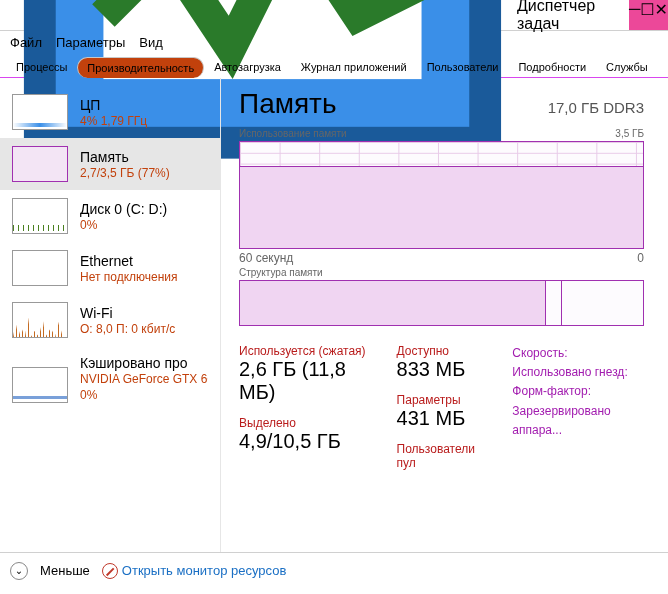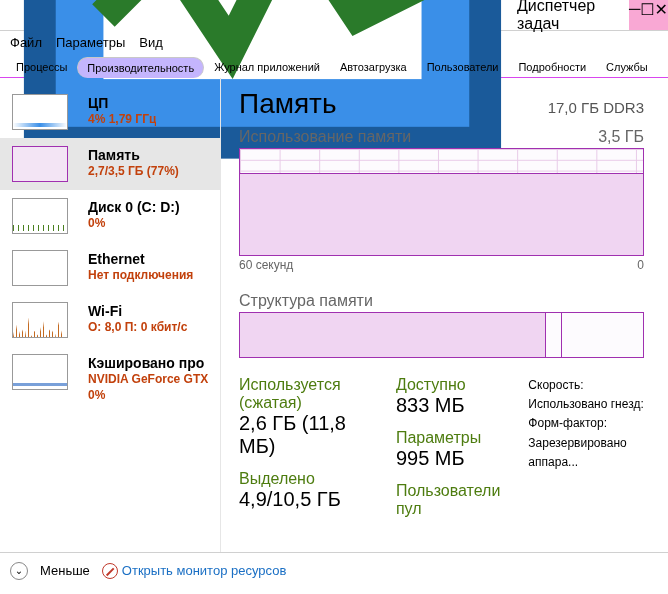--- a/index.html
+++ b/index.html
@@ -1,54 +1,54 @@
 <!DOCTYPE html>
 <html><head>
 <meta charset="utf-8">
 <style>
 * { margin: 0; padding: 0; box-sizing: border-box; font-family: "Segoe UI", Tahoma, sans-serif; }
 body { background: #fff; width: 668px; height: 594px; overflow: hidden; }
-.titlebar-wrap { background: #f9a8d4; display: flex; }
+.titlebar-wrap { background: #ec4899; display: flex; }
 .titlebar-inner { background: #fff; flex: 1; height: 30px; display: flex; align-items: center; padding: 0 8px; }
 .menubar { height: 24px; display: flex; align-items: center; gap: 14px; padding: 2px 10px; font-size: 13px; border-top: 1px solid #d0d0d0; }
 .menubar span { cursor: default; }
 .tabbar { display: flex; font-size: 11px; border-bottom: 1px solid #d946ef; padding: 0 6px; margin-top: 2px; }
 .tab { padding: 4px 9px; border: 1px solid transparent; border-bottom: none; cursor: default; }
-.tab.active { border-color: #c8c8c8; background: #c4b5fd; position: relative; top: 1px; border-radius: 14px; }
+.tab.active { border-color: #c8c8c8; background: #c2410c; position: relative; top: 1px; border-radius: 14px; }
 .content { display: flex; height: 474px; }
 .sidebar { width: 220px; overflow: hidden; padding: 8px 0; }
-.sideitem { display: flex; gap: 20px; padding: 8px 12px; align-items: flex-start; cursor: default; font-weight: bold; }
+.sideitem { display: flex; gap: 12px; padding: 8px 12px; align-items: flex-end; cursor: default; }
 .sideitem.selected { background: #e6e6e6; }
 .thumb { width: 56px; height: 36px; border: 1px solid #999; background: #fff; position: relative; flex-shrink: 0; }
 .thumb.cpu::after { content: ""; position: absolute; left: 0; right: 0; bottom: 2px; height: 4px; background: linear-gradient(90deg,transparent,#3a8fe8,transparent); }
 .thumb.mem { border-color: #a030b0; background: #f3e5f5; }
 .thumb.disk::after { content:""; position:absolute; left:0; right:0; bottom:2px; height:6px; background: linear-gradient(90deg,#4a8020 1px,transparent 1px) 0 0/5px 100%; }
 .thumb.wifi::after { content:""; position:absolute; left:0; right:0; bottom:0; height:20px; background: repeating-linear-gradient(90deg,#c46a20 0,#c46a20 1px,transparent 1px,transparent 3px); clip-path: polygon(0 100%,5% 30%,10% 100%,15% 50%,22% 100%,28% 5%,33% 100%,40% 70%,48% 100%,55% 10%,60% 100%,70% 55%,78% 100%,85% 25%,92% 100%,100% 100%); }
 .thumb.gpu::after { content:""; position:absolute; left:0; right:0; bottom:3px; height:3px; background: #2060c0; opacity:.6; }
 .sideitem .info { line-height: 1.3; overflow: hidden; white-space: nowrap; }
 .sideitem .name { font-size: 14px; }
 .sideitem .sub { font-size: 12px; color: #c2410c; }
 .main { flex: 1; padding: 10px 24px 10px 18px; border-left: 1px solid #e6e6e6; overflow: hidden; }
 .header { display: flex; justify-content: space-between; align-items: baseline; margin-bottom: 8px; }
 .header h1 { font-weight: 400; font-size: 28px; }
 .header .spec { font-size: 15px; color: #555; }
-.graph-label { display: flex; justify-content: space-between; font-size: 16px; color: #666; margin-bottom: 2px; }
+.graph-label { display: flex; justify-content: space-between; font-size: 10px; color: #666; margin-bottom: 2px; }
 .graph { height: 108px; border: 1px solid #a030b0; background: #fdfbfe; position: relative; margin-bottom: 2px; }
 .graph::before { content:""; position:absolute; inset:0; background-image: linear-gradient(to right,#e8cbe8 1px,transparent 1px),linear-gradient(to bottom,#e8cbe8 1px,transparent 1px); background-size: 39.6px 10.8px; }
 .graph .fill { position: absolute; left: 0; right: 0; bottom: 0; background: #f0d5f2; border-top: 1px solid #a030b0; }
-.axis { display: flex; justify-content: space-between; font-size: 12px; color: #666; margin-bottom: 20px; }
+.axis { display: flex; justify-content: space-between; font-size: 12px; color: #666; margin-bottom: 2px; }
 .struct { height: 46px; border: 1px solid #a030b0; background: #fdfbfe; display: flex; margin-bottom: 18px; }
 .struct .s1 { width: 76%; background: #f0d5f2; border-right: 1px solid #a030b0; }
 .struct .s2 { width: 4%; border-right: 1px solid #a030b0; }
 .struct .s3 { flex: 1; }
 .stats { display: flex; gap: 28px; }
 .statcol { display: flex; flex-direction: column; gap: 12px; }
-.stat .label { font-size: 16px; color: #4d7c0f; }
+.stat .label { font-size: 12px; color: #b91c1c; }
 .stat .value { font-size: 20px; }
-.infocol { font-size: 12px; color: #000000; line-height: 1.6; }
+.infocol { font-size: 12px; color: #a21caf; line-height: 1.6; }
 .footer { height: 36px; border-top: 1px solid #d0d0d0; display: flex; align-items: center; padding: 0 10px; gap: 12px; font-size: 13px; }
 .footer .circle { width: 18px; height: 18px; border: 1px solid #888; border-radius: 50%; display: flex; align-items: center; justify-content: center; font-size: 10px; }
 .footer .link { color: #1a6fc4; display: flex; align-items: center; gap: 4px; }
 .footer .noicon { width: 16px; height: 16px; border: 1.5px solid #c0392b; border-radius: 50%; position: relative; }
 .footer .noicon::after { content:""; position:absolute; left:2px; right:2px; top:50%; height:1.5px; background:#c0392b; transform: rotate(-45deg); }
 </style>
 </head>
 <body>
 
 <div class="titlebar-wrap">
@@ -67,22 +67,22 @@
 
 <div class="menubar">
   <span>Файл</span>
   <span>Параметры</span>
   <span>Вид</span>
 </div>
 
 <div class="tabbar">
   <div class="tab">Процессы</div>
   <div class="tab active">Производительность</div>
+  <div class="tab">Автозагрузка</div>
   <div class="tab">Журнал приложений</div>
-  <div class="tab">Автозагрузка</div>
   <div class="tab">Пользователи</div>
   <div class="tab">Подробности</div>
   <div class="tab">Службы</div>
 </div>
 
 <div class="content">
   <div class="sidebar">
     <div class="sideitem">
       <div class="thumb cpu"></div>
       <div class="info">
@@ -164,21 +164,21 @@
             <div class="value">4,9/10,5 ГБ</div>
           </div>
       </div>
       <div class="statcol">
         <div class="stat">
             <div class="label">Доступно</div>
             <div class="value">833 МБ</div>
           </div>
         <div class="stat">
             <div class="label">Параметры</div>
-            <div class="value">995 МБ</div>
+            <div class="value">431 МБ</div>
           </div>
         <div class="stat">
             <div class="label">Пользователи пул</div>
           </div>
       </div>
       <div class="infocol">
         <div>Скорость:</div>
         <div>Использовано гнезд:</div>
         <div>Форм-фактор:</div>
         <div>Зарезервировано аппара...</div>

